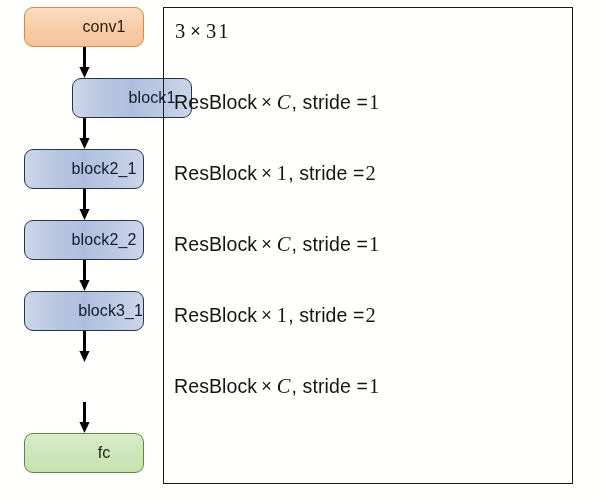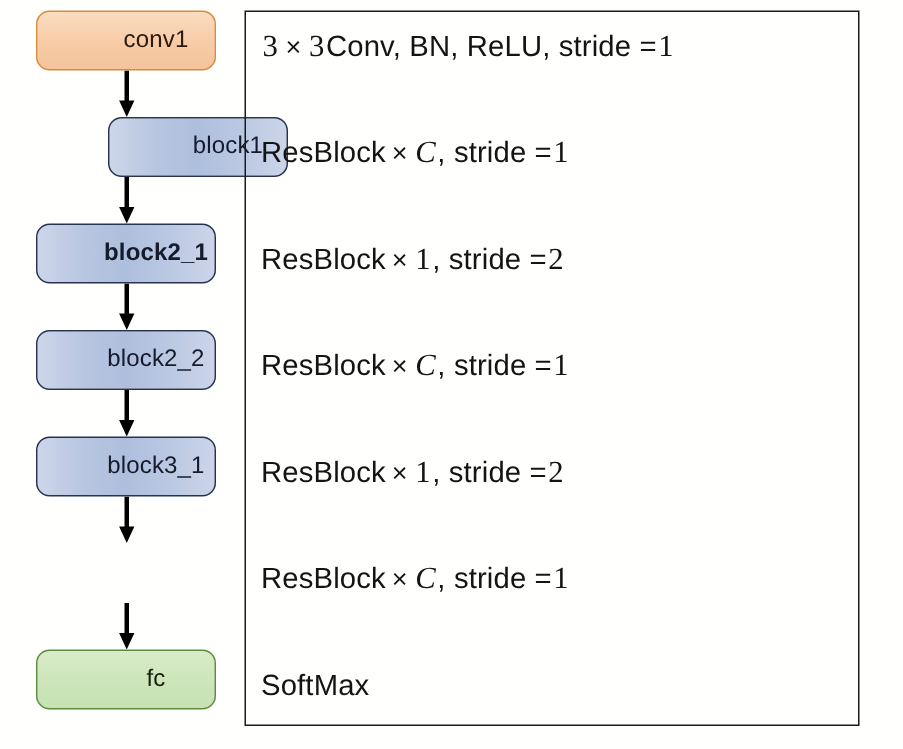--- a/index.html
+++ b/index.html
@@ -133,41 +133,41 @@
     <div class="node node-block" style="top:78px;margin-left:48px;">
       <span>block1</span>
     </div>
     <div class="arrow" style="top:118px;">
       <svg width="13" height="31" viewBox="0 0 13 31">
           <line x1="6.5" y1="0" x2="6.5" y2="22" stroke="#000" stroke-width="3"></line>
           <polygon points="6.5,31 1.4,20 11.6,20" fill="#000"></polygon>
         </svg>
     </div>
 
-    <div class="node node-block" style="top:149px;font-weight:bold;">
+    <div class="node node-block" style="top:149px;">
       <span>block2_1</span>
     </div>
     <div class="arrow" style="top:189px;">
       <svg width="13" height="31" viewBox="0 0 13 31">
           <line x1="6.5" y1="0" x2="6.5" y2="22" stroke="#000" stroke-width="3"></line>
           <polygon points="6.5,31 1.4,20 11.6,20" fill="#000"></polygon>
         </svg>
     </div>
 
     <div class="node node-block" style="top:220px;text-align:center;">
       <span>block2_2</span>
     </div>
     <div class="arrow" style="top:260px;">
       <svg width="13" height="31" viewBox="0 0 13 31">
           <line x1="6.5" y1="0" x2="6.5" y2="22" stroke="#000" stroke-width="3"></line>
           <polygon points="6.5,31 1.4,20 11.6,20" fill="#000"></polygon>
         </svg>
     </div>
 
-    <div class="node node-block" style="top:291px;">
+    <div class="node node-block" style="top:291px;justify-content:flex-end;">
       <span>block3_1</span>
     </div>
     <div class="arrow" style="top:331px;">
       <svg width="13" height="31" viewBox="0 0 13 31">
           <line x1="6.5" y1="0" x2="6.5" y2="22" stroke="#000" stroke-width="3"></line>
           <polygon points="6.5,31 1.4,20 11.6,20" fill="#000"></polygon>
         </svg>
     </div>
 
     <div class="arrow" style="top:402px;">
@@ -181,21 +181,20 @@
       <span>fc</span>
     </div>
 
   </div>
 
   <div id="spec-panel">
     <div class="spec-line" style="top:10px;">
         <span class="num">3</span>
         <span class="times">×</span>
         <span class="num">3</span>
-        <span> Conv, BN, ReLU, stride = </span>
         <span class="num">1</span>
       </div>
     <div class="spec-line" style="top:81px;">
         <span>ResBlock</span>
         <span class="times">×</span>
         <span class="mathvar">C</span>
         <span>, stride = </span>
         <span class="num">1</span>
       </div>
     <div class="spec-line" style="top:152px;">
@@ -219,18 +218,15 @@
         <span>, stride = </span>
         <span class="num">2</span>
       </div>
     <div class="spec-line" style="top:365px;">
         <span>ResBlock</span>
         <span class="times">×</span>
         <span class="mathvar">C</span>
         <span>, stride = </span>
         <span class="num">1</span>
       </div>
-    <div class="spec-line" style="top:436px;">
-        <span>SoftMax</span>
-      </div>
   </div>
 
 </div>
 
 </body></html>

